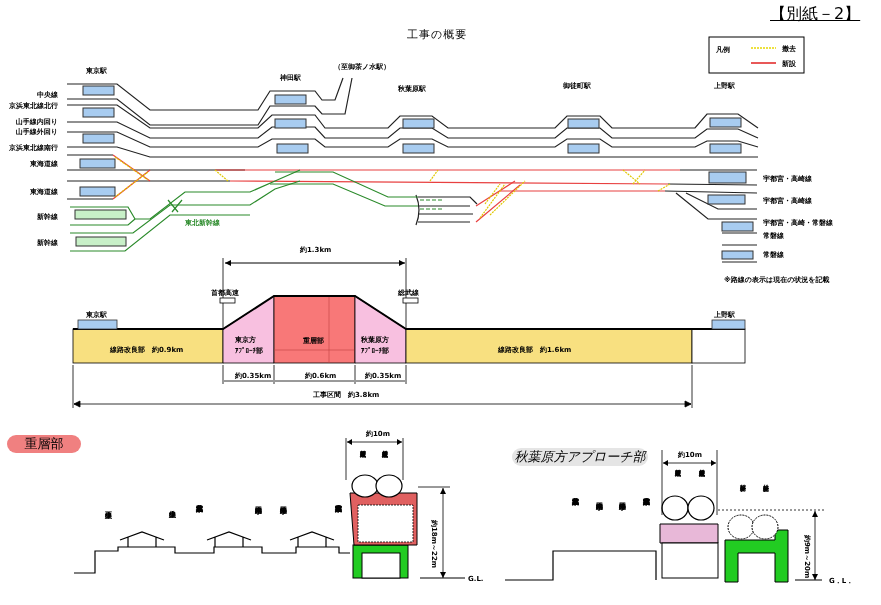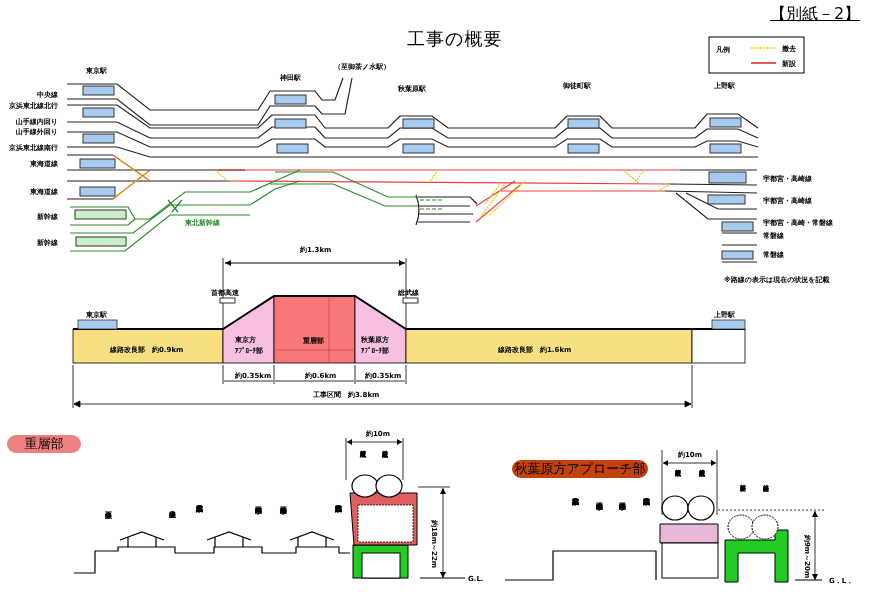--- a/index.html
+++ b/index.html
@@ -1,24 +1,24 @@
 <!DOCTYPE html>
 <html><head>
 <meta charset="utf-8">
 <style>
   html,body{margin:0;padding:0;background:#fff;}
   body{width:881px;height:605px;position:relative;overflow:hidden;font-family:"DejaVu Sans",sans-serif;color:#000;}
   svg{position:absolute;left:0;top:0;}
   .t{font-family:"DejaVu Sans",sans-serif;}
   .lbl{font-size:7px;font-weight:bold;}
-  .doc-title{position:absolute;left:407px;top:27px;font-size:18px;letter-spacing:1px;}
+  .doc-title{position:absolute;left:407px;top:27px;font-size:11px;letter-spacing:1px;}
   .appendix{position:absolute;left:770px;top:4px;font-size:16px;text-decoration:underline;}
   .pill{position:absolute;border-radius:10px;font-size:13px;text-align:center;line-height:18px;height:18px;}
   .pill.red{left:7px;top:435px;width:74px;background:#f08080;}
-  .pill.pink{left:512px;top:460px;width:136px;background:#c2410c;}
+  .pill.pink{left:512px;top:448px;width:136px;background:#e5e5e5;font-style:italic;}
 </style>
 </head>
 <body>
 
 <div class="doc-title">工事の概要</div>
 <div class="appendix">【別紙－2】</div>
 
 <svg width="881" height="605" viewBox="0 0 881 605">
 
   <g>

